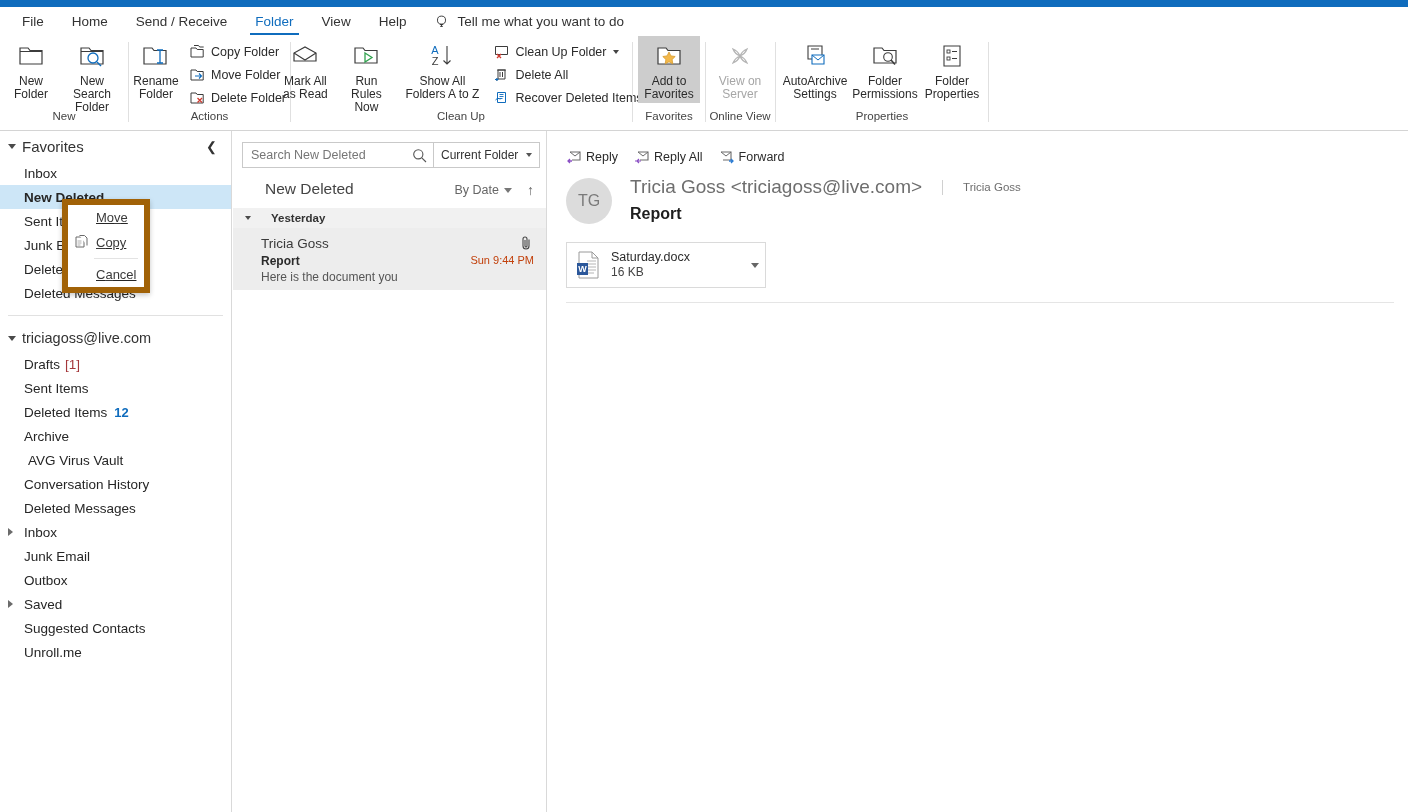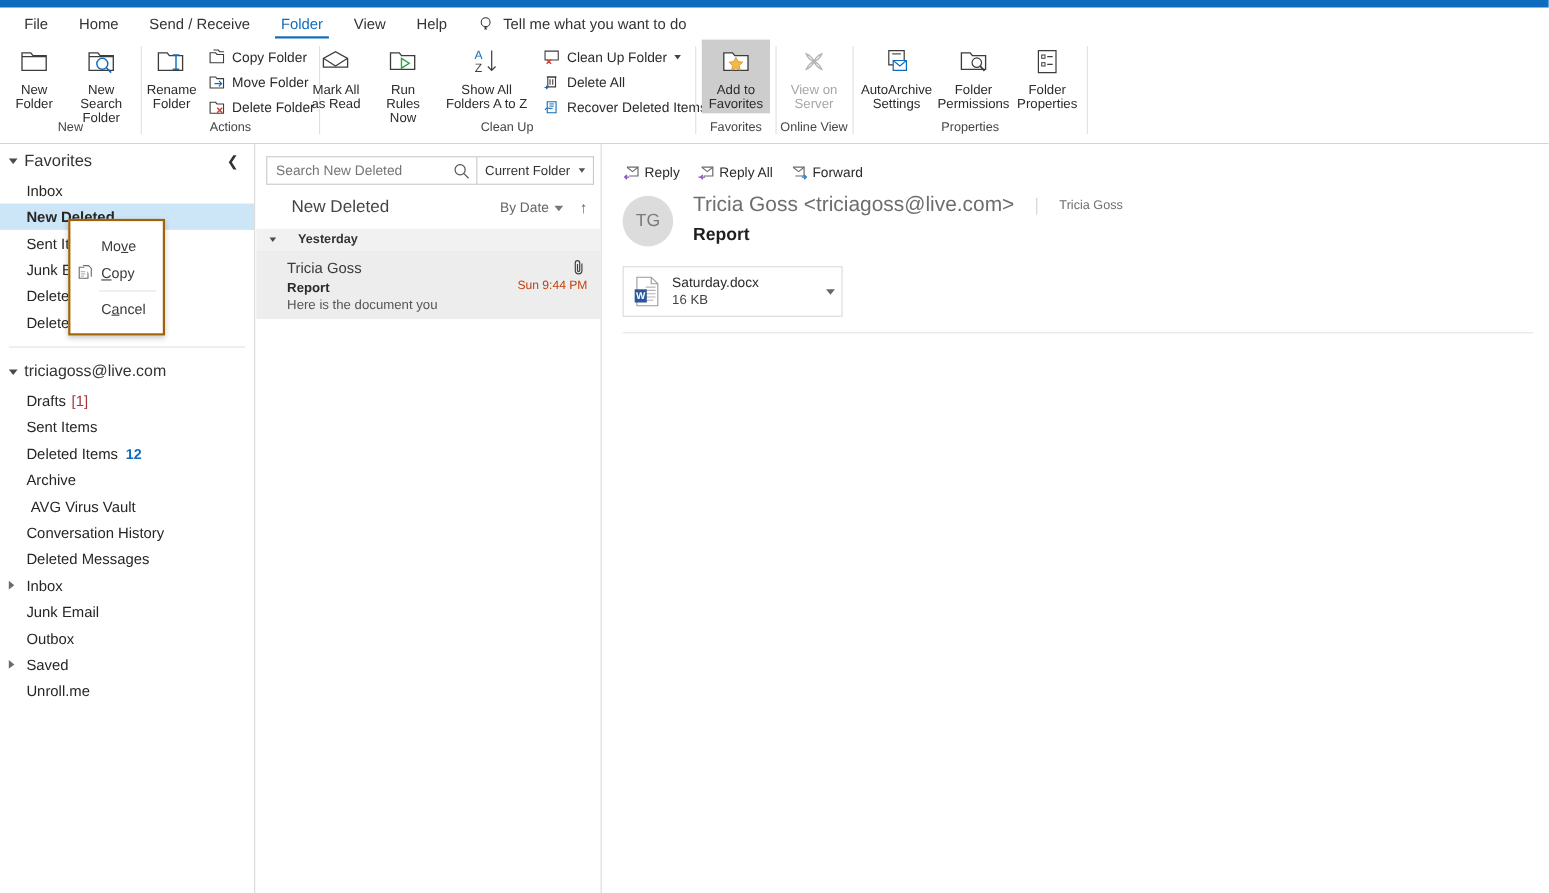--- a/index.html
+++ b/index.html
@@ -127,23 +127,23 @@
   }
   .acct-head {
     display: flex; align-items: center; height: 28px;
     padding-left: 8px; font-size: 14.5px; color: #333;
   }
   .acct-head .txt { margin-left: 6px; }
 
   
   .ctxmenu {
     position: absolute; left: 62px; top: 199px; width: 88px;
-    background: #ffffff; border: 2px solid #a16207;
+    background: #ffffff; border: 6px solid #a16207;
     box-shadow: 0 2px 5px rgba(0,0,0,.22);
-    padding: 10px 0; z-index: 50;
+    padding: 0 0; z-index: 50; text-decoration: underline;
   }
   .ctxitem {
     display: flex; align-items: center; height: 25px;
     padding-left: 28px; font-size: 13px; color: #3a3a3a; position: relative;
     cursor: default;
   }
   .ctxitem .copy-ico { position: absolute; left: 5px; top: 4px; width: 17px; height: 17px; }
   .ctxsep { height: 1px; background: #e3e3e3; margin: 3px 6px 3px 26px; }
   .ul { text-decoration: underline; }
 
@@ -531,20 +531,23 @@
     <div class="folder-row" style="padding-left:24px;">
       <span class="name">Outbox</span>
     </div>
     <div class="folder-row" style="padding-left:8px;">
       <span class="tri-slot">
           <span class="tri-right"></span>
         </span>
       <span class="name">Saved</span>
     </div>
     <div class="folder-row" style="padding-left:24px;">
+      <span class="name">Suggested Contacts</span>
+    </div>
+    <div class="folder-row" style="padding-left:24px;">
       <span class="name">Unroll.me</span>
     </div>
   </div>
 
   <div class="ctxmenu">
     <div class="ctxitem">
       <span><span>Mo</span><span class="ul">v</span><span>e</span></span>
     </div>
     <div class="ctxitem">
       <svg class="copy-ico" viewBox="0 0 17 17">

